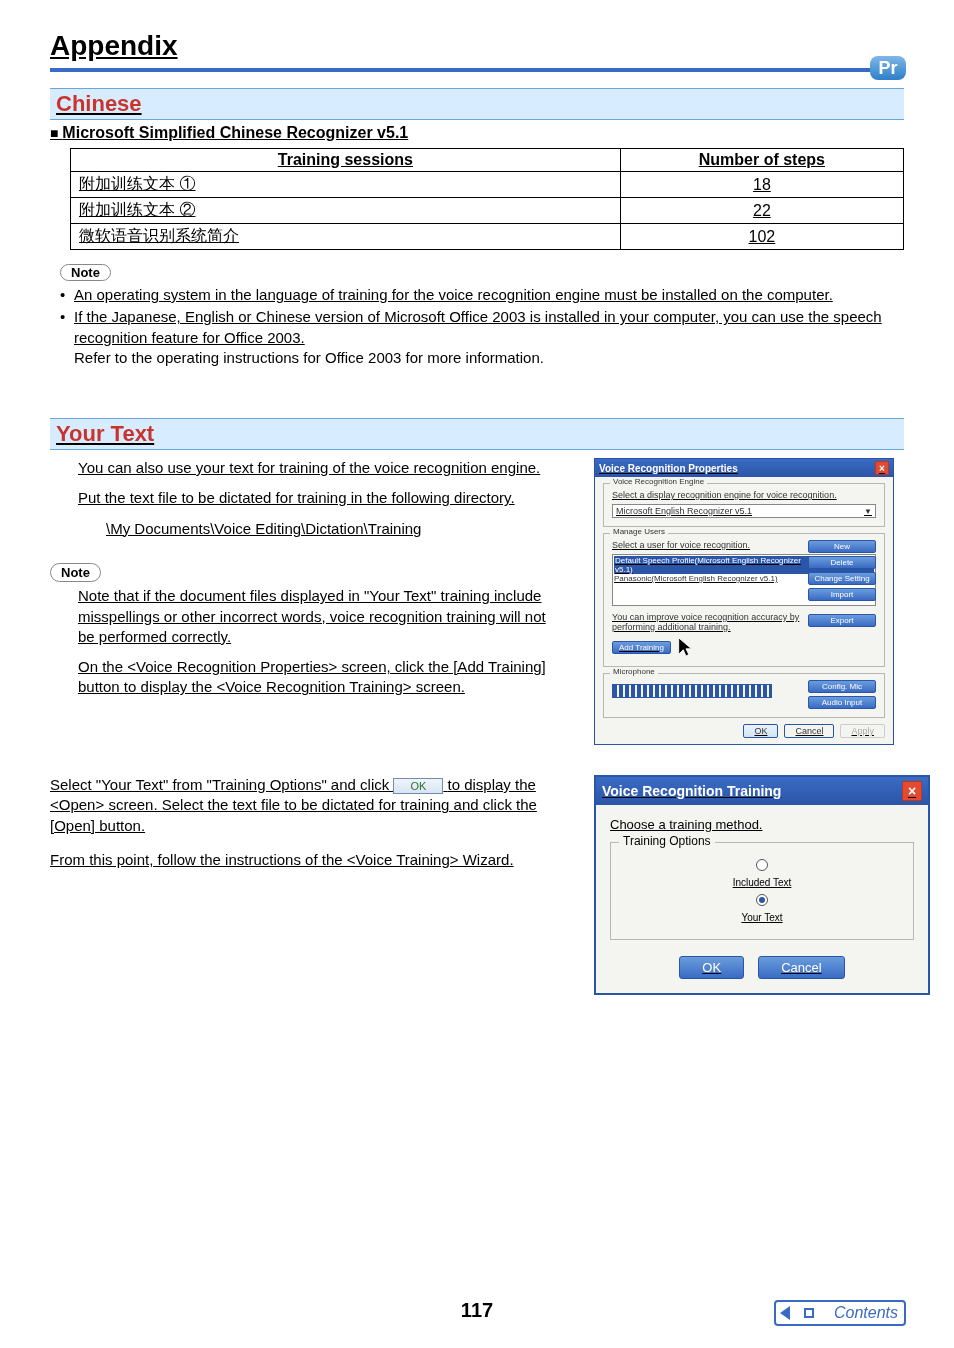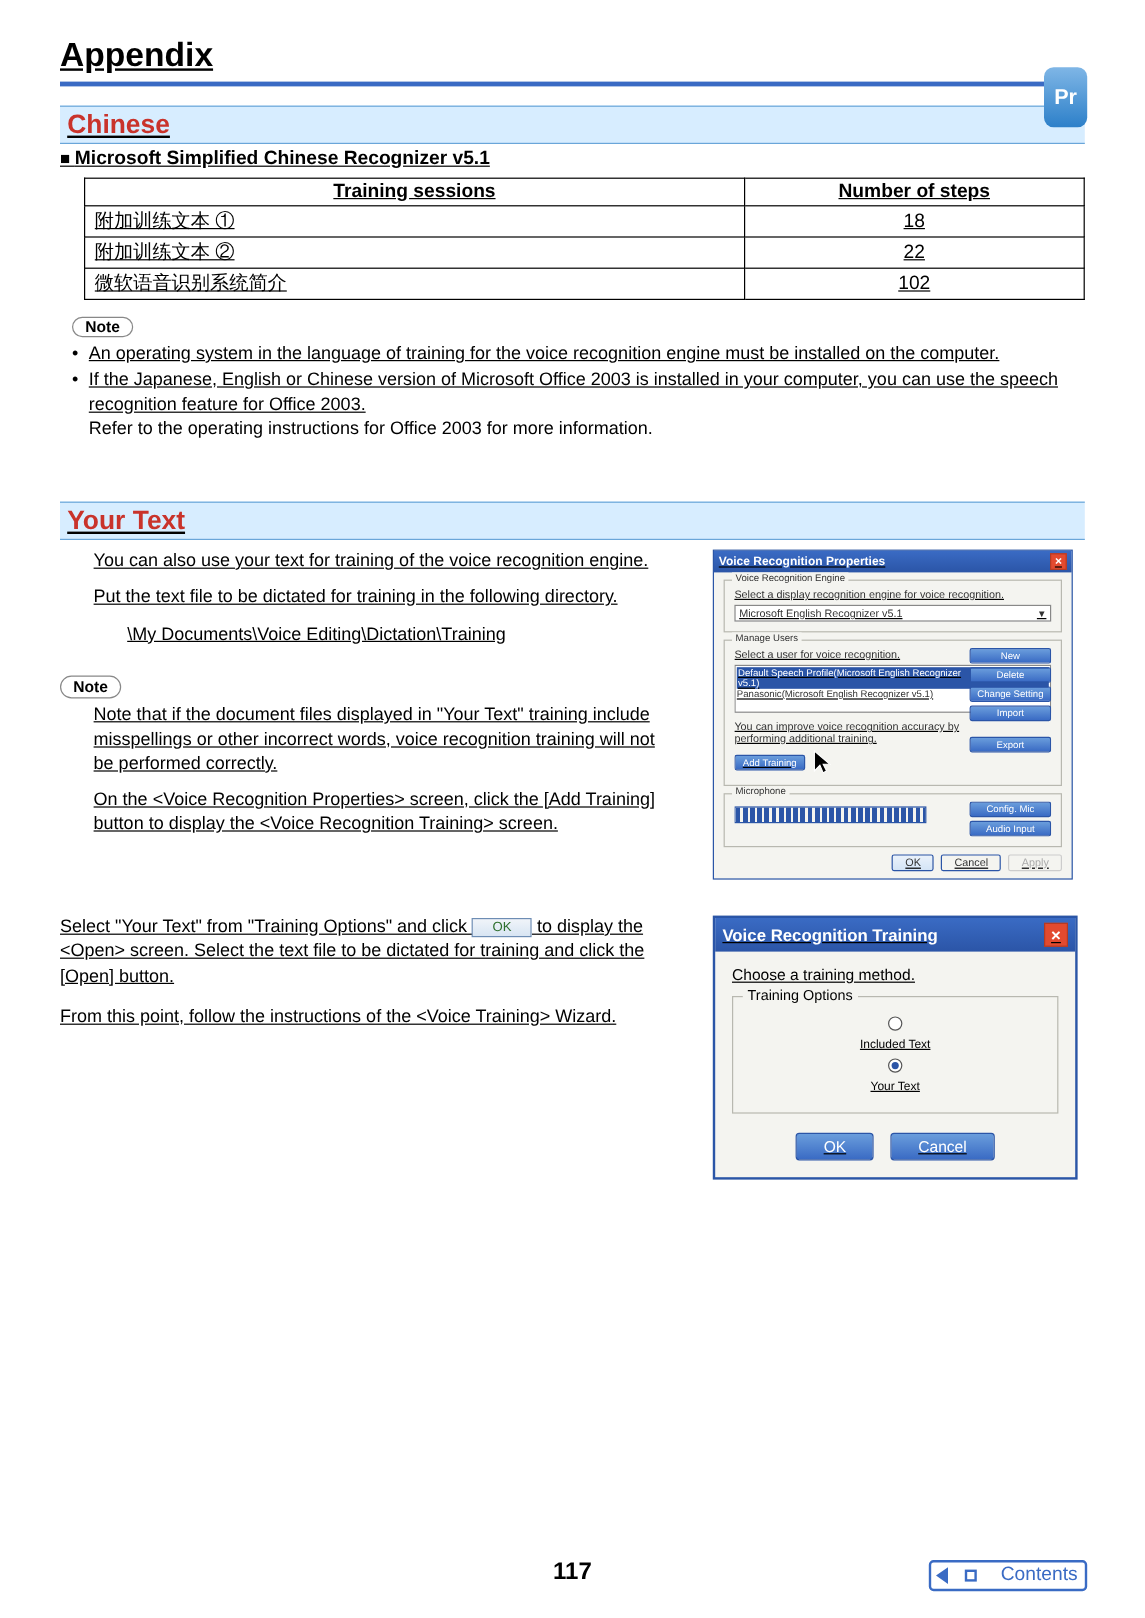--- a/index.html
+++ b/index.html
@@ -20,21 +20,21 @@
     font-size: 28px;
     font-weight: bold;
     padding-bottom: 6px;
     border-bottom: 4px solid #3a6bc4;
   }
   .top-icon {
     position: absolute;
     right: 48px;
     top: 56px;
     width: 36px;
-    height: 50px;
+    height: 24px;
     border-radius: 8px;
     background: linear-gradient(#7fb6e6, #2d80c9);
     color: #fff;
     font-weight: bold;
     font-size: 18px;
     display: flex;
     align-items: center;
     justify-content: center;
   }
   .section-bar {
@@ -143,21 +143,21 @@
     padding: 1px 3px;
     margin-top: 4px;
     display: flex;
     justify-content: space-between;
     align-items: center;
   }
   .combo .arrow { font-size: 8px; }
   .listbox {
     border: 1px solid #888;
     background: #fff;
-    height: 40px;
+    height: 52px;
     margin-top: 4px;
     font-size: 8px;
     padding: 1px;
   }
   .listbox .sel { background: #2b55a7; color: #fff; padding: 0 1px; }
   .side-btns { float: right; width: 68px; display: flex; flex-direction: column; gap: 3px; margin-left: 6px; }
   .blue-btn {
     background: linear-gradient(#6a9ddc, #3a6bc4);
     color: #fff;
     border: 1px solid #2b55a7;
@@ -187,21 +187,21 @@
     border:1px solid #6d8db4;
     color:#2e6f2e;
     font-size:11px;
     padding:0 16px;
     height:16px;
     vertical-align: middle;
   }
   .dialog2 {
     border: 2px solid #2a55a7;
     background: #f4f4f0;
-    width: 304px;
+    width: 336px;
     font-size: 13px;
   }
   .dialog2 .dlg-title { font-size:14px; padding:4px 6px; }
   .dialog2 .dlg-close { width:20px; height:20px; font-size:14px; }
   .dialog2 .dlg-body { padding: 12px 14px 14px 14px; }
   .dialog2 .chooselabel { margin-bottom: 10px; font-size: 13px; }
   .dialog2 .fs2 { border:1px solid #b8b8b0; padding:10px 12px; position:relative; }
   .dialog2 .fs2 .legend2 { position:absolute; top:-9px; left:8px; background:#f4f4f0; padding:0 4px; font-size:12px; }
   .radio-row { display:flex; align-items:center; gap:6px; margin:6px 0; font-size:10px;flex-direction:column; }
   .radio-outer { width:12px;height:12px;border:1px solid #555;border-radius:50%;display:flex;align-items:center;justify-content:center;background:#fff; }
@@ -224,20 +224,21 @@
     position: absolute;
     right: 48px;
     bottom: 22px;
     border: 2px solid #3a6bc4;
     border-radius: 4px;
     padding: 2px 6px 2px 4px;
     display:flex; align-items:center; gap:20px;
     color:#3a6bc4;
     font-size: 16px;
     background:#fff;
+    font-style:italic;
   }
   .contents-btn .tri { width:0;height:0;border-top:7px solid transparent;border-bottom:7px solid transparent;border-right:10px solid #3a6bc4; }
   .contents-btn .sq { width:10px;height:10px;border:2px solid #3a6bc4; display:inline-block; margin-left:-6px; }
 </style>
 </head>
 <body>
 
 <div class="page">
   <div class="appendix-title">Appendix</div>
   <div class="top-icon">Pr</div>

